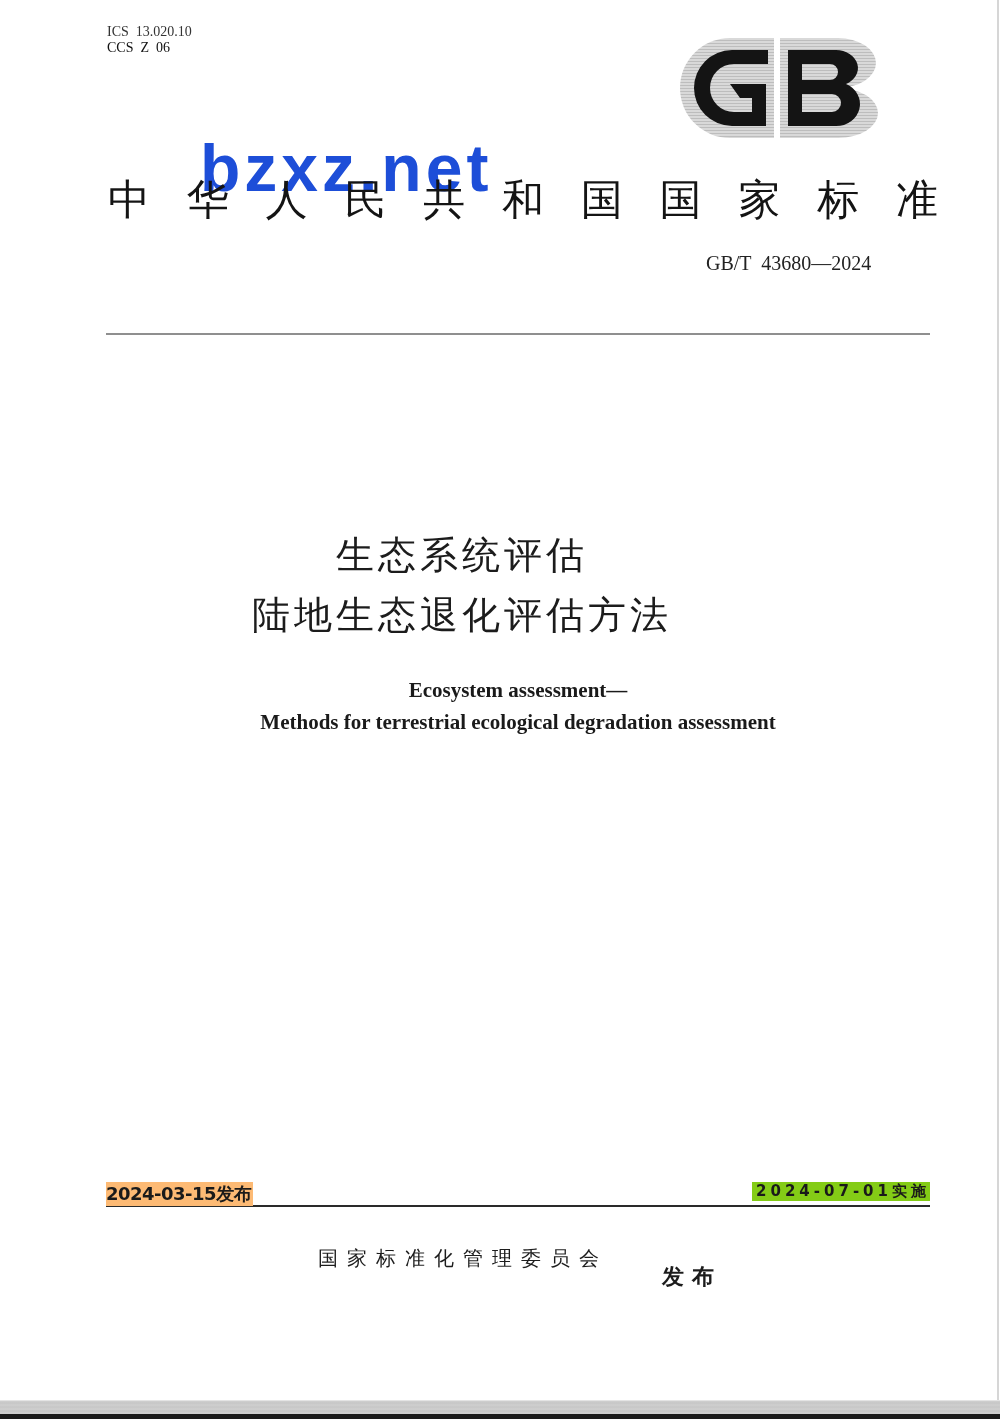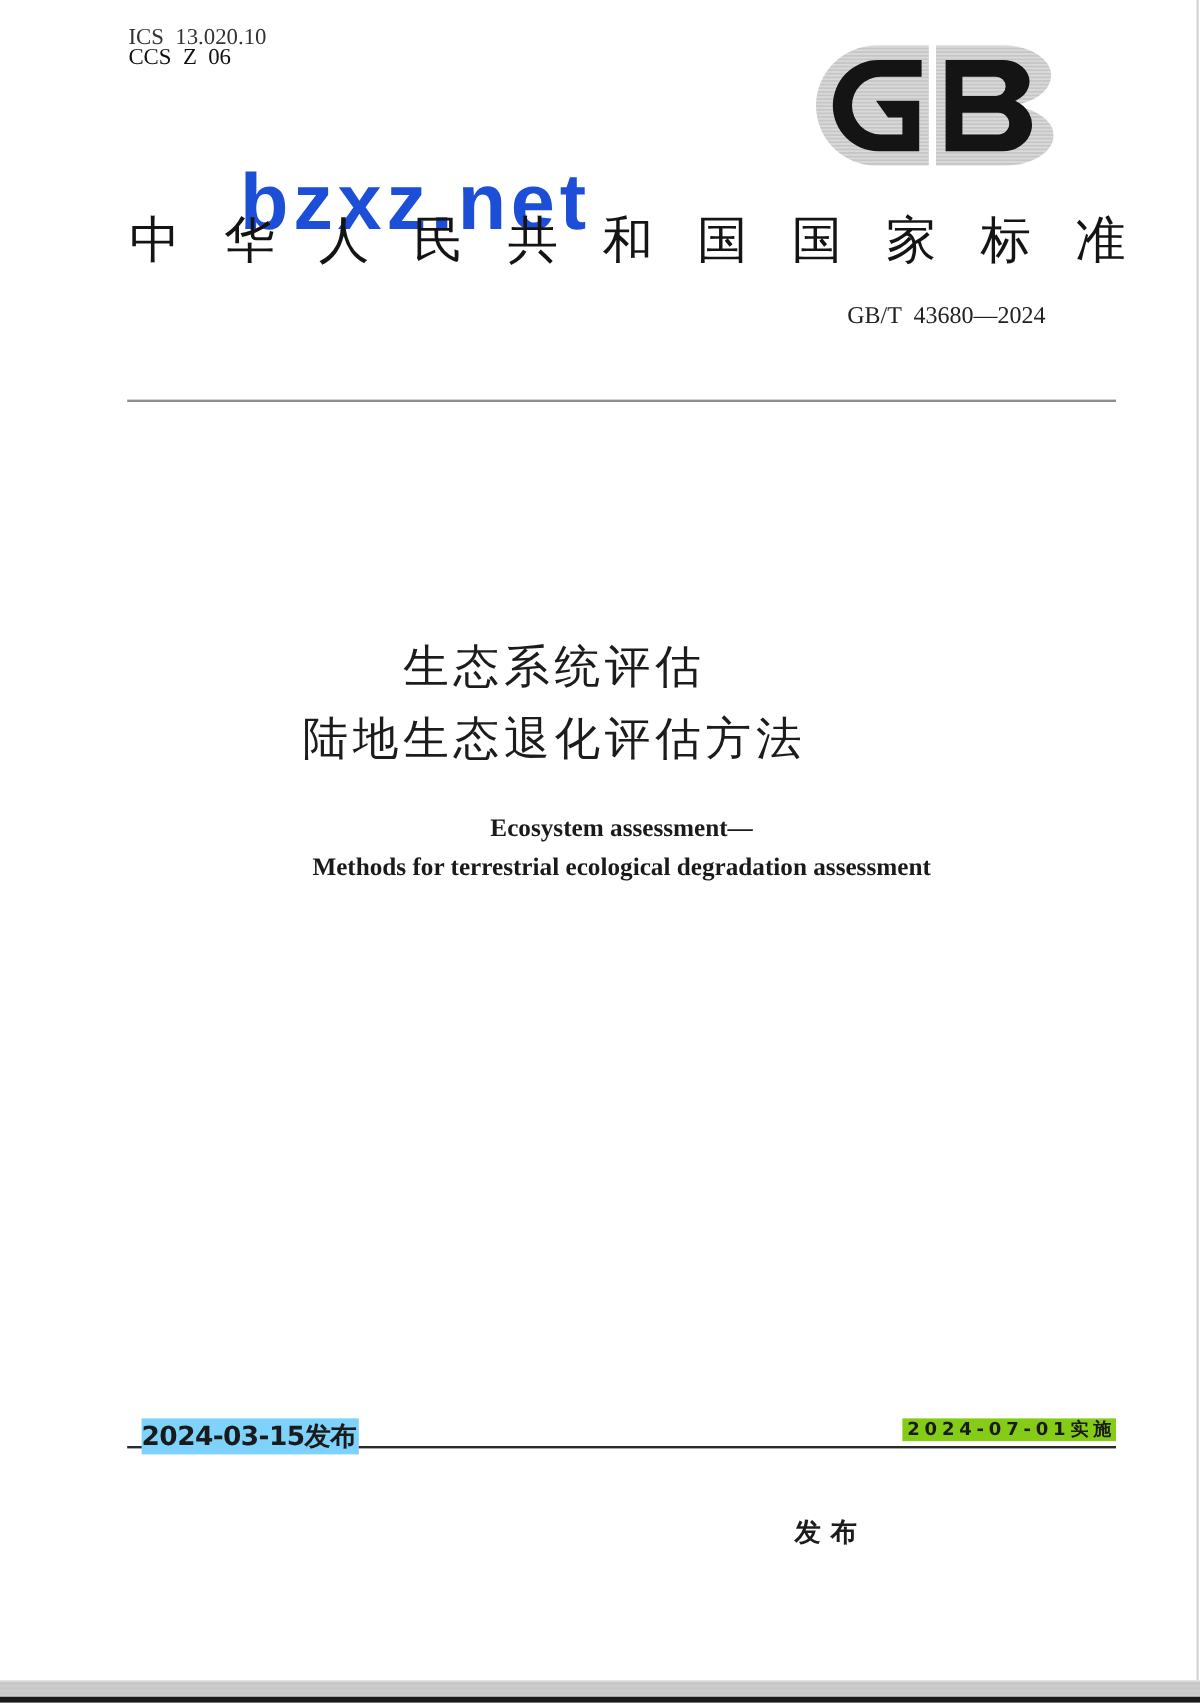--- a/index.html
+++ b/index.html
@@ -1,35 +1,35 @@
 <!DOCTYPE html>
 <html><head>
 <meta charset="utf-8">
 <style>
   html, body { margin: 0; padding: 0; background: #ffffff; }
   body { width: 1000px; height: 1419px; position: relative; overflow: hidden; font-family: "DejaVu Sans", sans-serif; color: #1a1a1a; }
   .page { position: absolute; left: 0; top: 0; width: 998px; height: 1400px; background: #fff; }
   .right-edge { position: absolute; left: 997px; top: 0; width: 2px; height: 1400px; background: #d6d6d6; }
-  .classification { position: absolute; left: 107px; top: 24px; font-family: "Liberation Serif", serif; font-size: 19px; line-height: 16px; color: #333; }
+  .classification { position: absolute; left: 107px; top: 24px; font-family: "Liberation Serif", serif; font-size: 14px; line-height: 16px; color: #333; }
   .classification div { white-space: pre; }
   .classification .ccs { color: #111; }
   .gb-logo { position: absolute; left: 678px; top: 36px; width: 200px; height: 104px; }
   .watermark { position: absolute; left: 200px; top: 128px; font-family: "Liberation Sans", sans-serif; font-weight: bold; font-size: 66px; letter-spacing: 4px; color: #1d4ed8; line-height: 80px; }
   .national-title { position: absolute; left: 108px; top: 172px; width: 830px; display: flex; justify-content: space-between; font-family: "DejaVu Serif", serif; font-size: 42px; line-height: 56px; color: #141414; }
   .std-number { position: absolute; left: 706px; top: 252px; font-family: "Liberation Serif", serif; font-size: 20px; color: #222; white-space: pre; }
   .divider { position: absolute; left: 106px; top: 333px; width: 824px; height: 2px; background: #8f8f8f; }
   .cn-title { position: absolute; left: 0; width: 924px; text-align: center; font-family: "DejaVu Sans", sans-serif; font-size: 38px; letter-spacing: 4px; color: #1c1c1c; }
   .cn-title.l1 { top: 530px; }
   .cn-title.l2 { top: 590px; }
   .en-title { position: absolute; left: 0; width: 1036px; text-align: center; font-family: "Liberation Serif", serif; font-weight: bold; font-size: 21px; color: #1a1a1a; }
   .en-title.l1 { top: 678px; }
   .en-title.l2 { top: 710px; }
   .dates { position: absolute; left: 106px; top: 1180px; width: 824px; height: 28px; }
   .date-line { position: absolute; left: 0; top: 25px; width: 824px; height: 2px; background: #2a2a2a; }
-  .publish-date { position: absolute; left: 12px; top: 2px; font-family: "DejaVu Sans", sans-serif; font-weight: bold; font-size: 22px; letter-spacing: -0.5px; background: #7dd3fc; padding-right: 2px; color: #1a1a1a; }
+  .publish-date { position: absolute; left: 0; top: 2px; font-family: "DejaVu Sans", sans-serif; font-weight: bold; font-size: 18px; letter-spacing: -0.5px; background: #fdba74; padding-right: 2px; color: #1a1a1a; }
   .effective-date { position: absolute; right: 0; top: 2px; font-family: "DejaVu Sans", sans-serif; font-weight: bold; font-size: 15px; letter-spacing: 4px; background: #84cc16; padding-left: 4px; color: #1a1a1a; }
   .issuers { position: absolute; left: 318px; top: 1244px; }
   .issuer { font-family: "DejaVu Sans", sans-serif; color: #1c1c1c; white-space: nowrap; }
   .issuer.i1 { font-size: 25px; letter-spacing: 2px; line-height: 32px; }
   .issuer.i2 { font-size: 20px; letter-spacing: 9px; line-height: 28px; }
   .issue-label { position: absolute; left: 662px; top: 1262px; font-family: "DejaVu Sans", sans-serif; font-weight: bold; font-size: 22px; letter-spacing: 8px; color: #1c1c1c; }
   .bottom-band { position: absolute; left: 0; top: 1400px; width: 1000px; height: 14px; background: repeating-linear-gradient(180deg, #cfcfcf 0px, #c6c6c6 2px, #cfcfcf 4px); border-top: 1px solid #e4e4e4; }
   .bottom-strip { position: absolute; left: 0; top: 1414px; width: 1000px; height: 5px; background: #1a1a1a; }
 </style>
 </head>
@@ -84,19 +84,20 @@
   <div class="en-title l1">Ecosystem assessment—</div>
   <div class="en-title l2">Methods for terrestrial ecological degradation assessment</div>
 
   <div class="dates">
     <div class="date-line"></div>
     <span class="publish-date">2024-03-15发布</span>
     <span class="effective-date">2024-07-01实施</span>
   </div>
 
   <div class="issuers">
+    <div class="issuer i2">国家标准化管理委员会</div>
   </div>
   <div class="issue-label">发布</div>
 </div>
 
 <div class="right-edge"></div>
 <div class="bottom-band"></div>
 <div class="bottom-strip"></div>
 
 </body></html>

